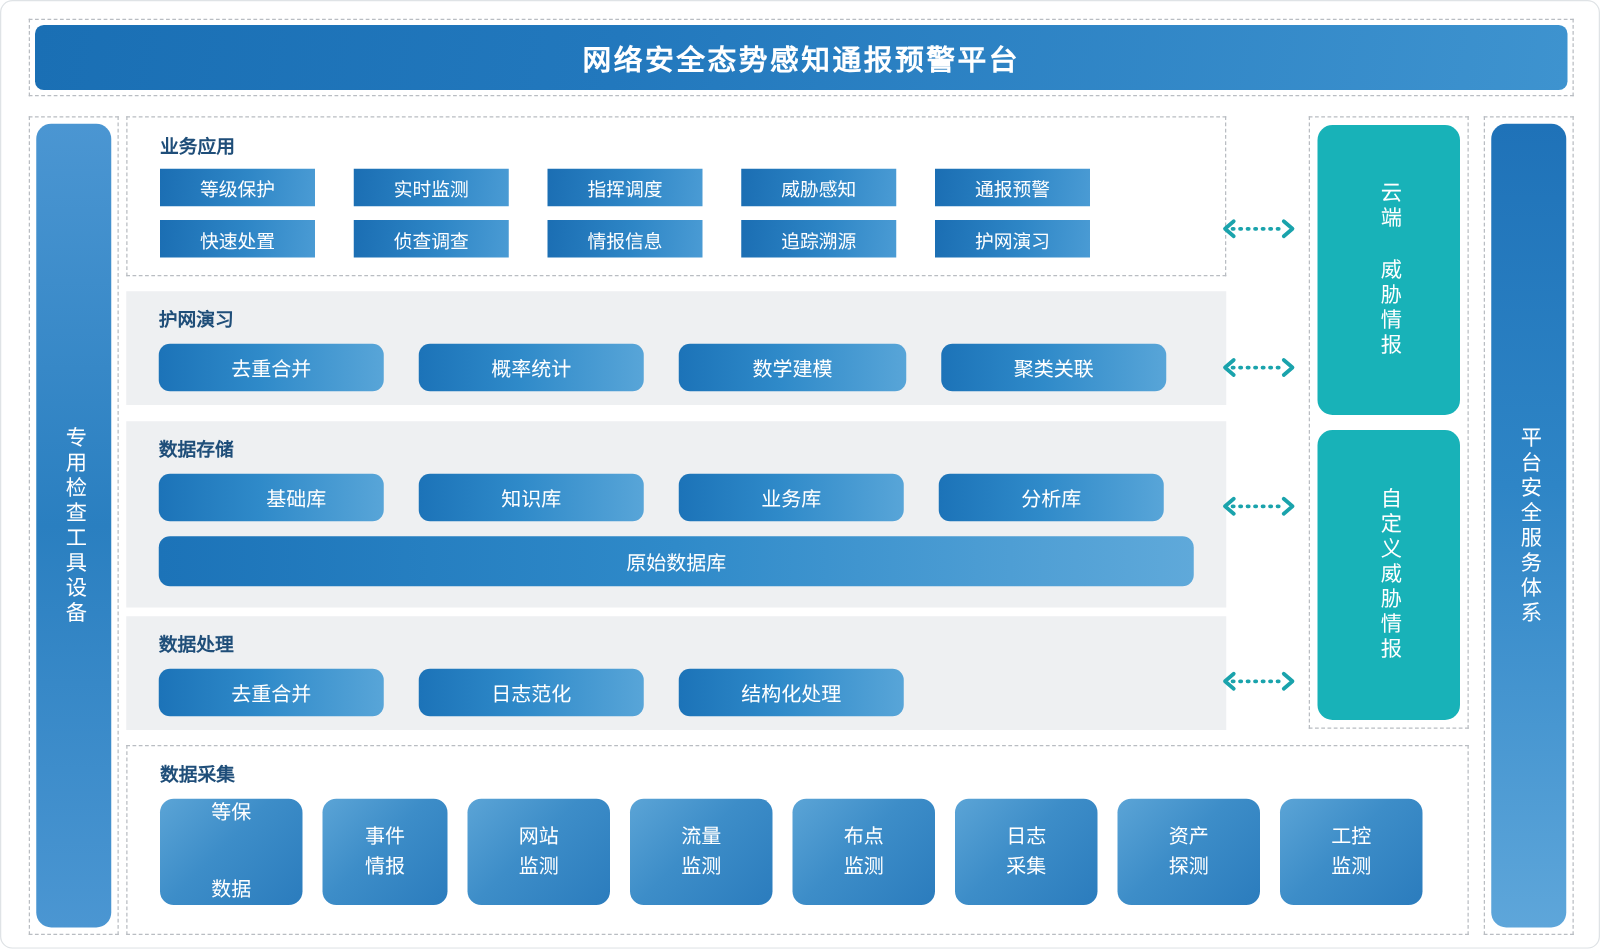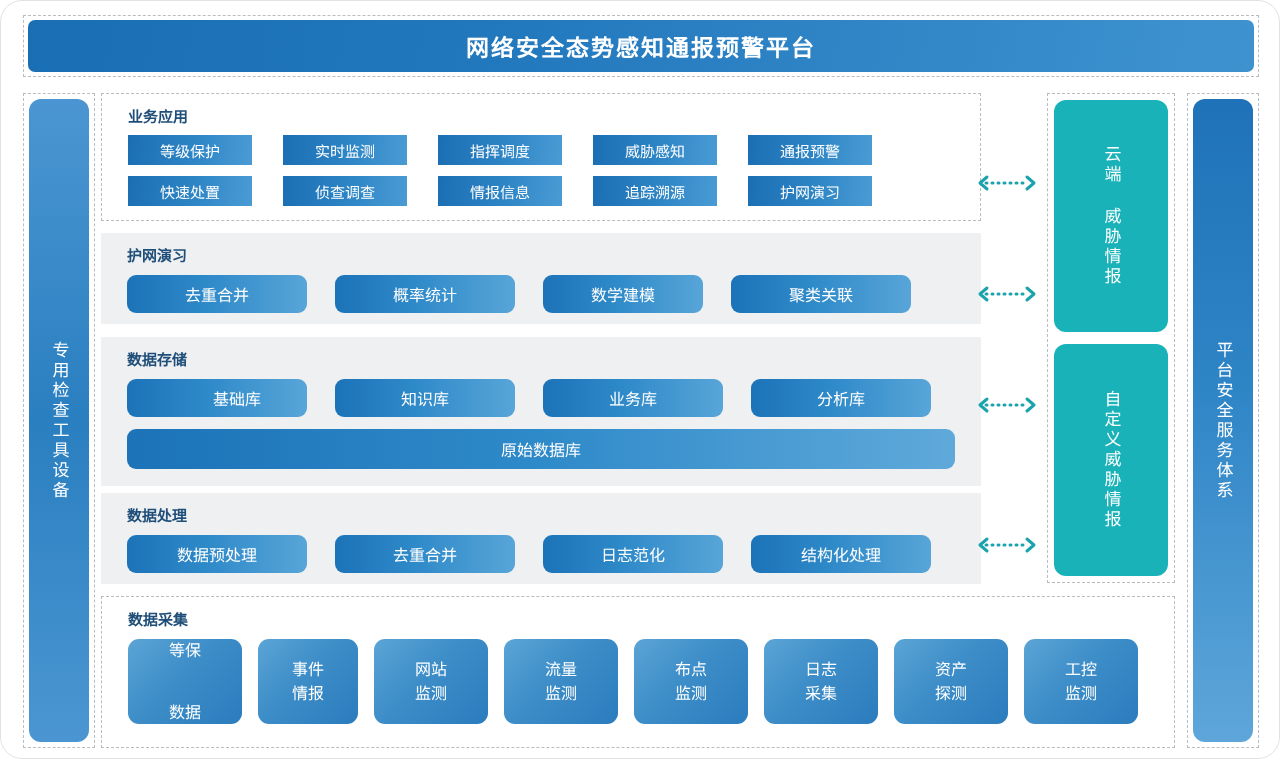--- a/index.html
+++ b/index.html
@@ -8,21 +8,21 @@
     width: 1280px; height: 759px;
     font-family: "Liberation Sans", "DejaVu Sans", sans-serif;
     background: #ffffff;
     overflow: hidden;
   }
   #page {
     position: relative;
     width: 1280px; height: 759px;
     background: #ffffff;
     border: 1px solid #dfe3e6;
-    border-radius: 22px;
+    border-radius: 10px;
   }
 
   
   .title-wrap {
     position: absolute; left: 22px; top: 14px;
     width: 1236px; height: 62px;
     border: 1px dashed #b9bdc2;
     padding: 4px;
   }
   .title-bar {
@@ -175,42 +175,41 @@
         <div class="tile-rect" style="width:124px;">追踪溯源</div>
         <div class="tile-rect" style="width:124px;">护网演习</div>
       </div>
     </div>
 
     <div class="section section-gray" style="top:140px; height:91px;">
       <div class="section-title">护网演习</div>
       <div class="row" style="margin-top:10px; gap:28px;">
         <div class="tile-round" style="width:180px;">去重合并</div>
         <div class="tile-round" style="width:180px;">概率统计</div>
-        <div class="tile-round" style="width:160px;">数学建模</div>
+        <div class="tile-round" style="width:182px;">数学建模</div>
         <div class="tile-round" style="width:180px;">聚类关联</div>
       </div>
     </div>
 
     <div class="section section-gray" style="top:244px; height:149px;">
       <div class="section-title">数据存储</div>
       <div class="row" style="margin-top:10px; gap:28px;">
         <div class="tile-round" style="width:180px;padding-left:40px;">基础库</div>
         <div class="tile-round" style="width:180px;">知识库</div>
         <div class="tile-round" style="width:180px;">业务库</div>
         <div class="tile-round" style="width:180px;">分析库</div>
       </div>
       <div class="row" style="margin-top:12px;">
         <div class="tile-wide" style="width:100%;">原始数据库</div>
       </div>
     </div>
 
     <div class="section section-gray" style="top:400px; height:91px;">
       <div class="section-title">数据处理</div>
       <div class="row" style="margin-top:10px; gap:28px;">
-        <div class="tile-round" style="width:180px;">数据预处理</div>
         <div class="tile-round" style="width:180px;">去重合并</div>
         <div class="tile-round" style="width:180px;">日志范化</div>
         <div class="tile-round" style="width:180px;">结构化处理</div>
       </div>
     </div>
 
     <div class="section section-dashed" style="top:503px; height:152px; width:1074px;">
       <div class="section-title">数据采集</div>
       <div class="row" style="margin-top:10px; gap:16px;">
         <div class="tile-tall" style="width:114px;justify-content:space-between;">

